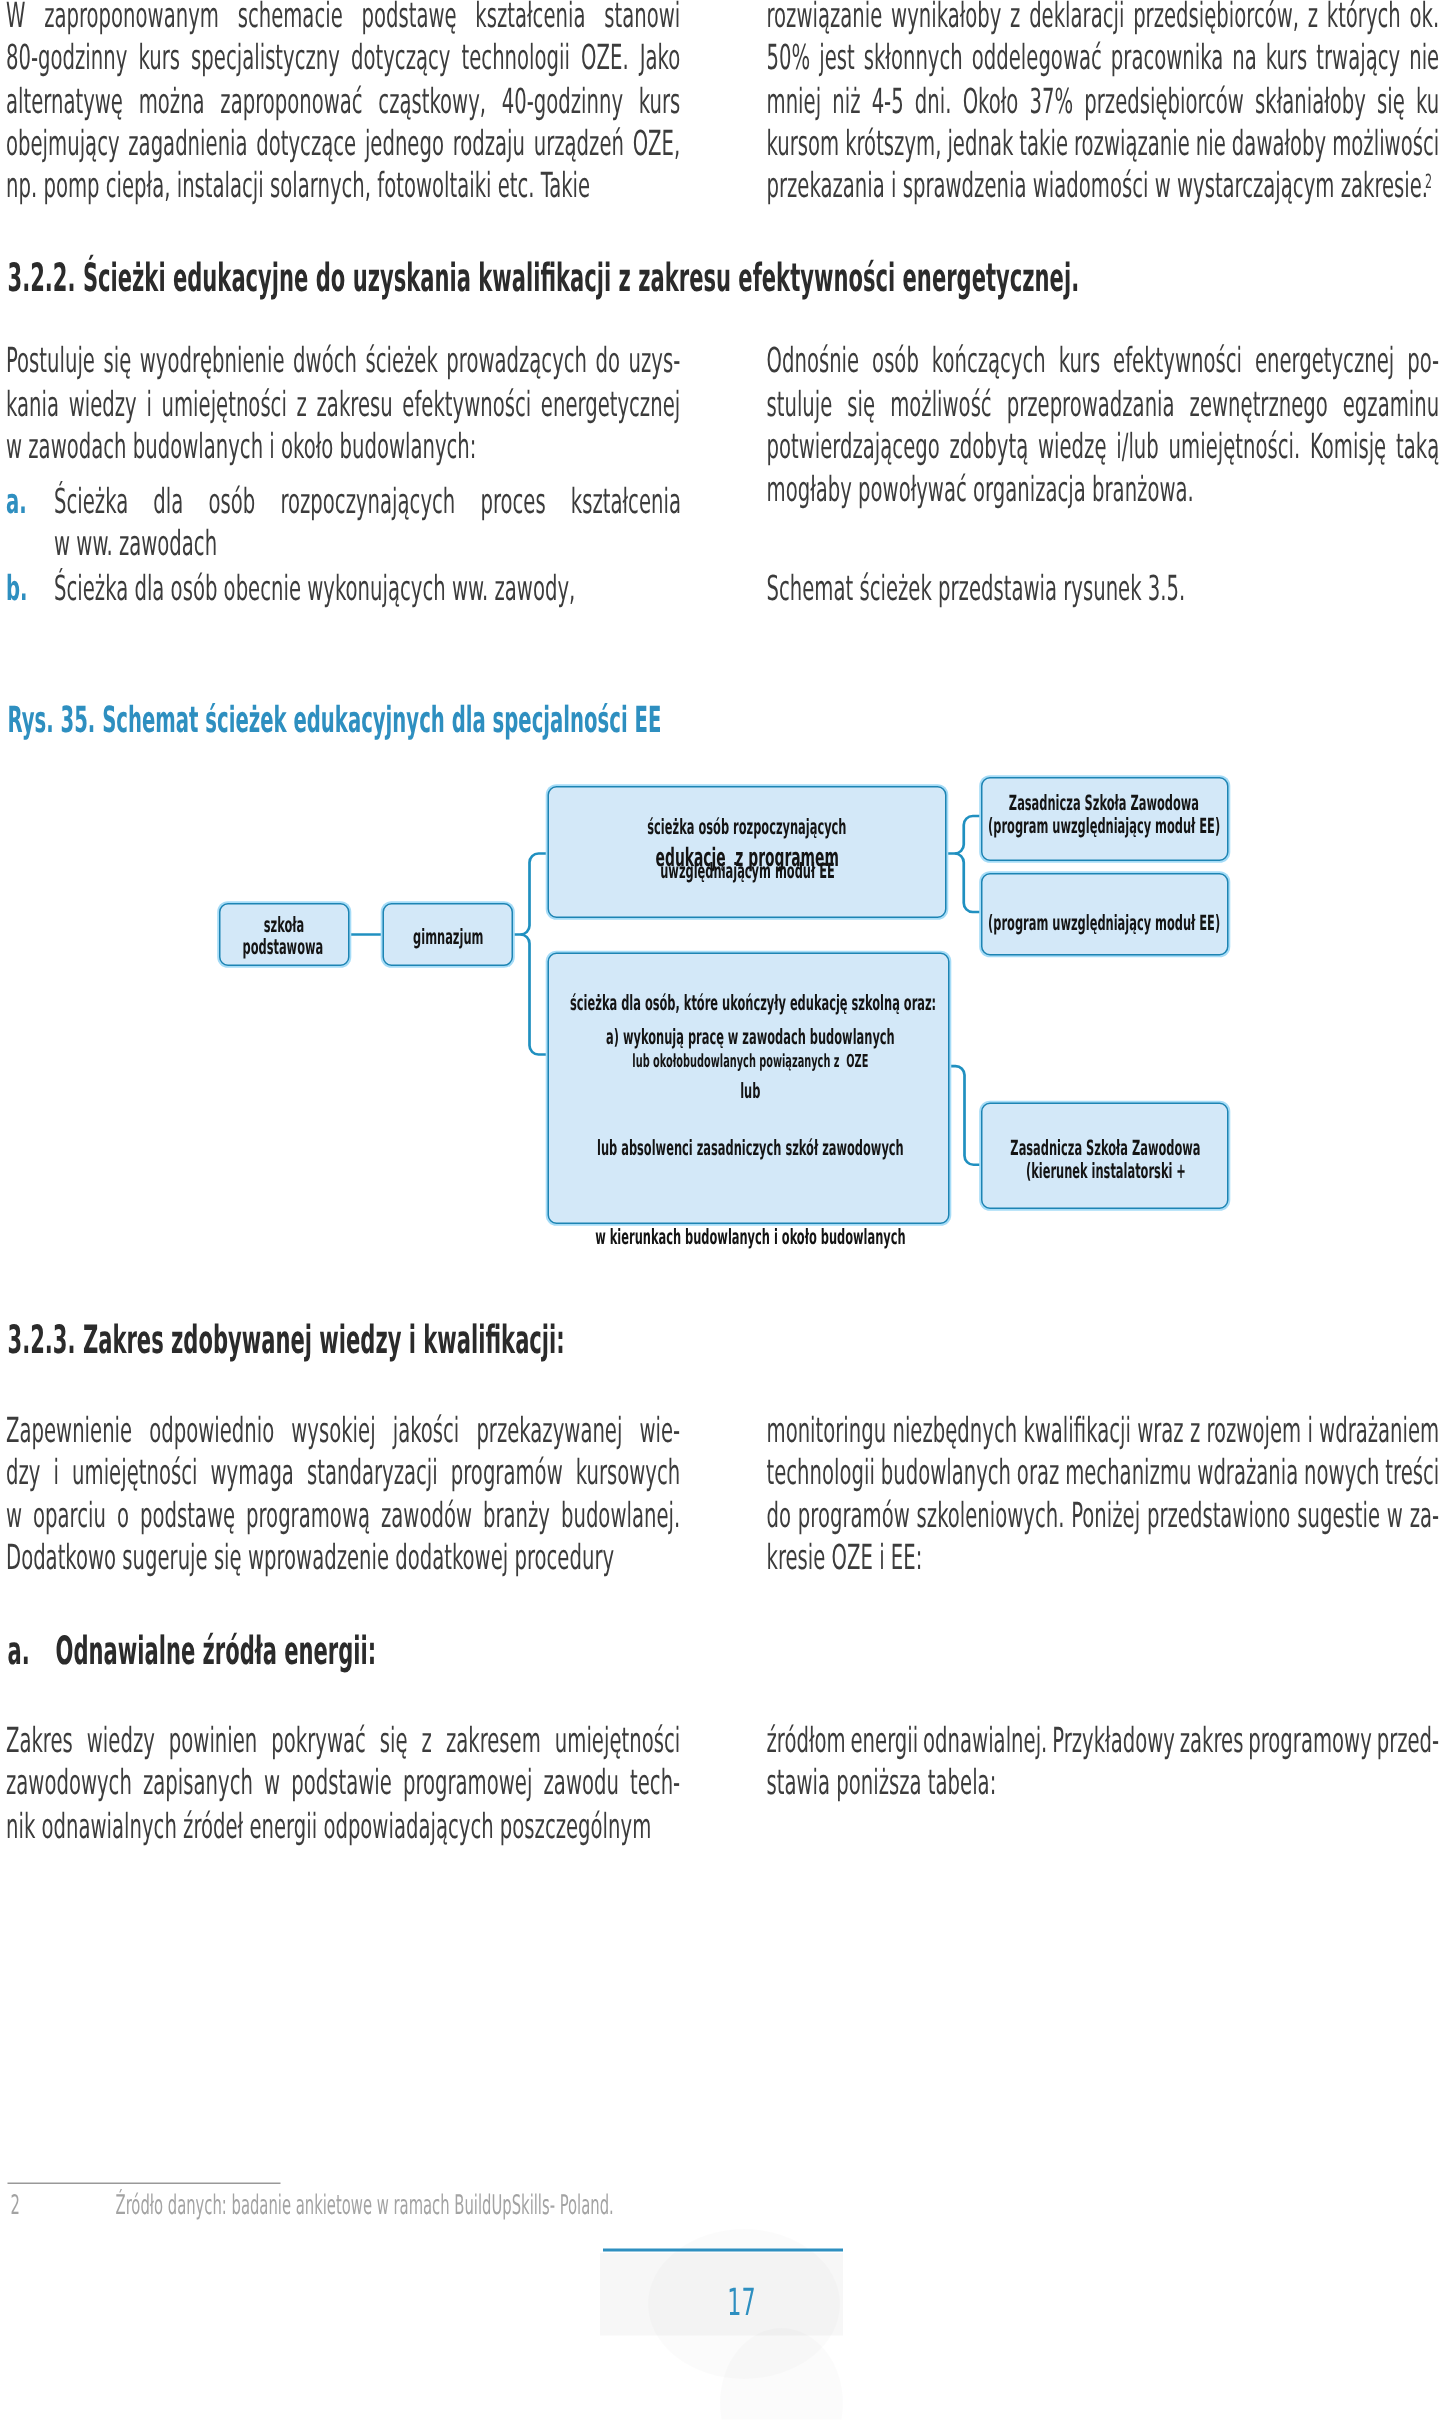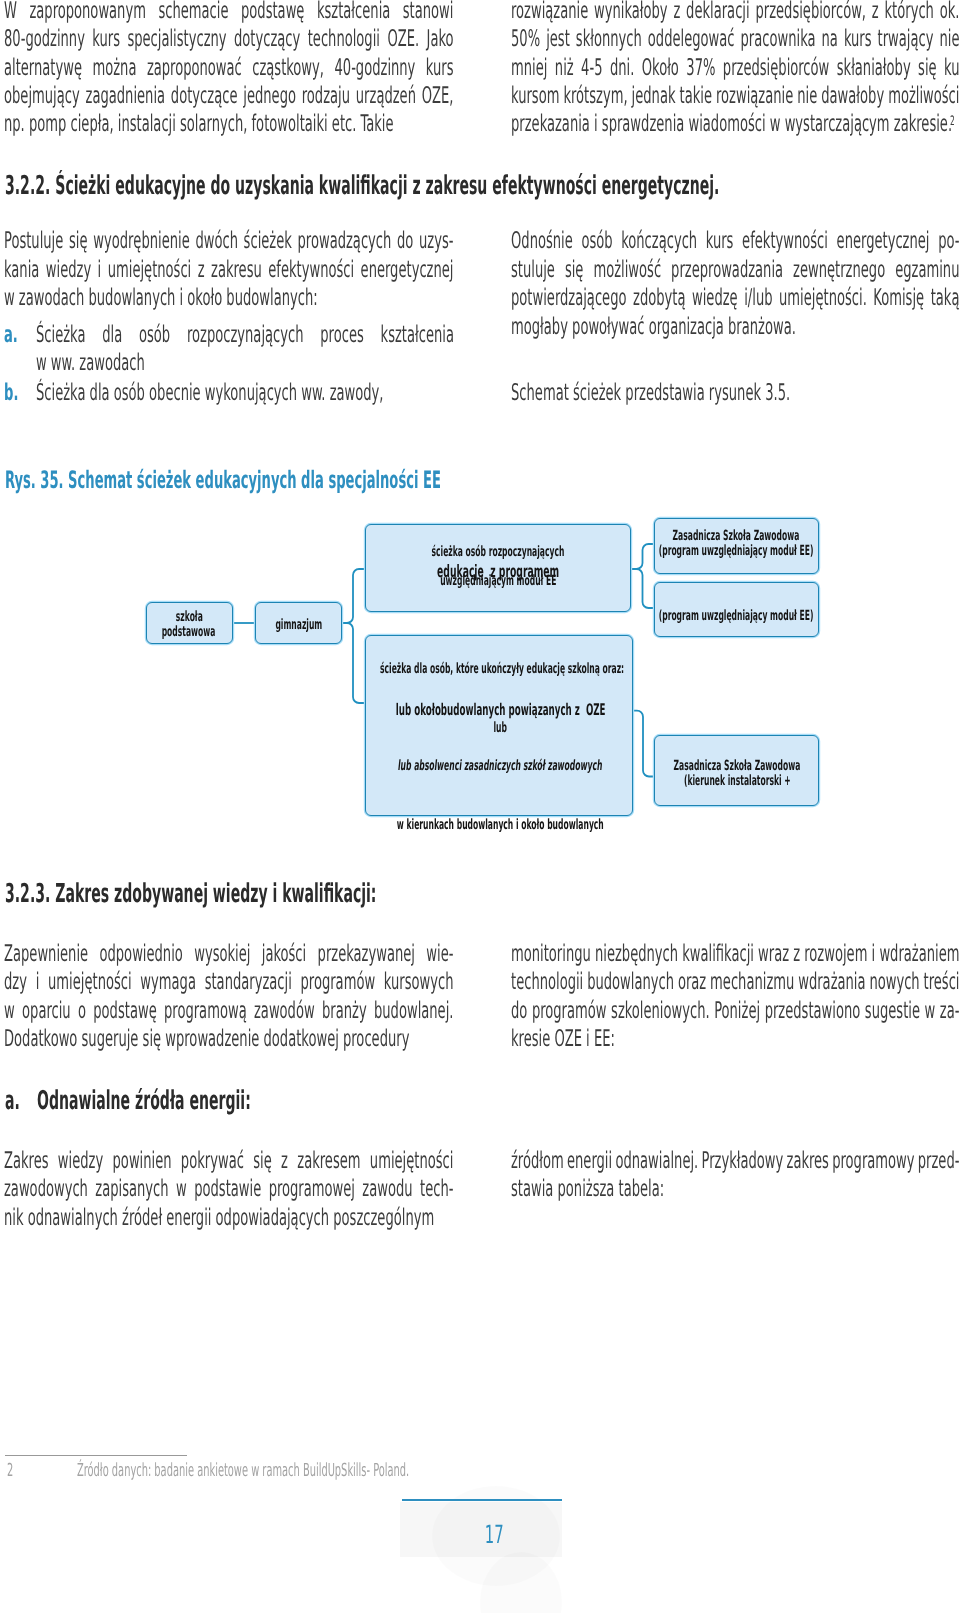--- a/index.html
+++ b/index.html
@@ -92,23 +92,24 @@
     <div class="nl" style="left:-11.0px;top:609.0px;width:400px;font-size:14px;"><span style="transform:scaleX(0.604);">szkoła</span></div>
     <div class="nl" style="left:-11.0px;top:624.3px;width:400px;font-size:14px;"><span style="transform:scaleX(0.604);">podstawowa</span></div>
     <div class="nl" style="left:99.3px;top:617.0px;width:400px;font-size:14px;"><span style="transform:scaleX(0.604);">gimnazjum</span></div>
     <div class="nl" style="left:298.0px;top:543.7px;width:400px;font-size:14px;"><span style="transform:scaleX(0.604);">ścieżka osób rozpoczynających</span></div>
     <div class="nl" style="left:298.0px;top:562px;width:400px;font-size:17px;"><span style="transform:scaleX(0.604);">edukację  z programem</span></div>
     <div class="nl" style="left:298.0px;top:573.4px;width:400px;font-size:14px;"><span style="transform:scaleX(0.604);">uwzględniającym moduł EE</span></div>
     <div class="nl" style="left:536.4px;top:528.1px;width:400px;font-size:14px;"><span style="transform:scaleX(0.604);">Zasadnicza Szkoła Zawodowa</span></div>
     <div class="nl" style="left:536.4px;top:542.7px;width:400px;font-size:14px;"><span style="transform:scaleX(0.604);">(program uwzględniający moduł EE)</span></div>
     <div class="nl" style="left:536.2px;top:607.9px;width:400px;font-size:14px;"><span style="transform:scaleX(0.604);">(program uwzględniający moduł EE)</span></div>
     <div class="nl" style="left:300.2px;top:661.1px;width:400px;font-size:14px;"><span style="transform:scaleX(0.604);">ścieżka dla osób, które ukończyły edukację szkolną oraz:</span></div>
-    <div class="nl" style="left:300.2px;top:699.9px;width:400px;font-size:16px;"><span style="transform:scaleX(0.604);">lub okołobudowlanych powiązanych z  OZE</span></div>
+    <div class="nl" style="left:300.2px;top:683.9px;width:400px;font-size:14px;"><span style="transform:scaleX(0.604);">a) wykonują pracę w zawodach budowlanych</span></div>
+    <div class="nl" style="left:300.2px;top:699.9px;width:400px;font-size:12px;"><span style="transform:scaleX(0.604);">lub okołobudowlanych powiązanych z  OZE</span></div>
     <div class="nl" style="left:300.2px;top:720.3px;width:400px;font-size:14px;"><span style="transform:scaleX(0.604);">lub</span></div>
-    <div class="nl" style="left:300.2px;top:758.2px;width:400px;font-size:14px;font-style:italic;"><span style="transform:scaleX(0.604);">lub absolwenci zasadniczych szkół zawodowych</span></div>
+    <div class="nl" style="left:300.2px;top:758.2px;width:400px;font-size:14px;"><span style="transform:scaleX(0.604);">lub absolwenci zasadniczych szkół zawodowych</span></div>
     <div class="nl" style="left:300.2px;top:817px;width:400px;font-size:14px;"><span style="transform:scaleX(0.604);">w kierunkach budowlanych i około budowlanych</span></div>
     <div class="nl" style="left:536.9px;top:757.7px;width:400px;font-size:14px;"><span style="transform:scaleX(0.604);">Zasadnicza Szkoła Zawodowa</span></div>
     <div class="nl" style="left:536.9px;top:772.8px;width:400px;font-size:14px;"><span style="transform:scaleX(0.604);">(kierunek instalatorski +</span></div>
   </div>
   <h2 class="hd" style="left:5px;top:881.1px;font-size:26px;transform:scaleX(0.601);">3.2.3. Zakres zdobywanej wiedzy i kwalifikacji:</h2>
   <div class="lnj" style="left:4px;top:940.7px;width:710.11px;font-size:23px;transform:scaleX(0.633);"><span>Zapewnienie</span><span>odpowiednio</span><span>wysokiej</span><span>jakości</span><span>przekazywanej</span><span>wie-</span></div>
   <div class="lnj" style="left:4px;top:969.1px;width:710.11px;font-size:23px;transform:scaleX(0.633);"><span>dzy</span><span>i</span><span>umiejętności</span><span>wymaga</span><span>standaryzacji</span><span>programów</span><span>kursowych</span></div>
   <div class="lnj" style="left:4px;top:997.5px;width:710.11px;font-size:23px;transform:scaleX(0.633);"><span>w</span><span>oparciu</span><span>o</span><span>podstawę</span><span>programową</span><span>zawodów</span><span>branży</span><span>budowlanej.</span></div>
   <div class="ln" style="left:4px;top:1025.9px;font-size:23px;transform:scaleX(0.633);">Dodatkowo sugeruje się wprowadzenie dodatkowej procedury</div>
   <div class="lnj" style="left:511px;top:940.7px;width:708.53px;font-size:23px;transform:scaleX(0.633);"><span>monitoringu</span><span>niezbędnych</span><span>kwalifikacji</span><span>wraz</span><span>z</span><span>rozwojem</span><span>i</span><span>wdrażaniem</span></div>

